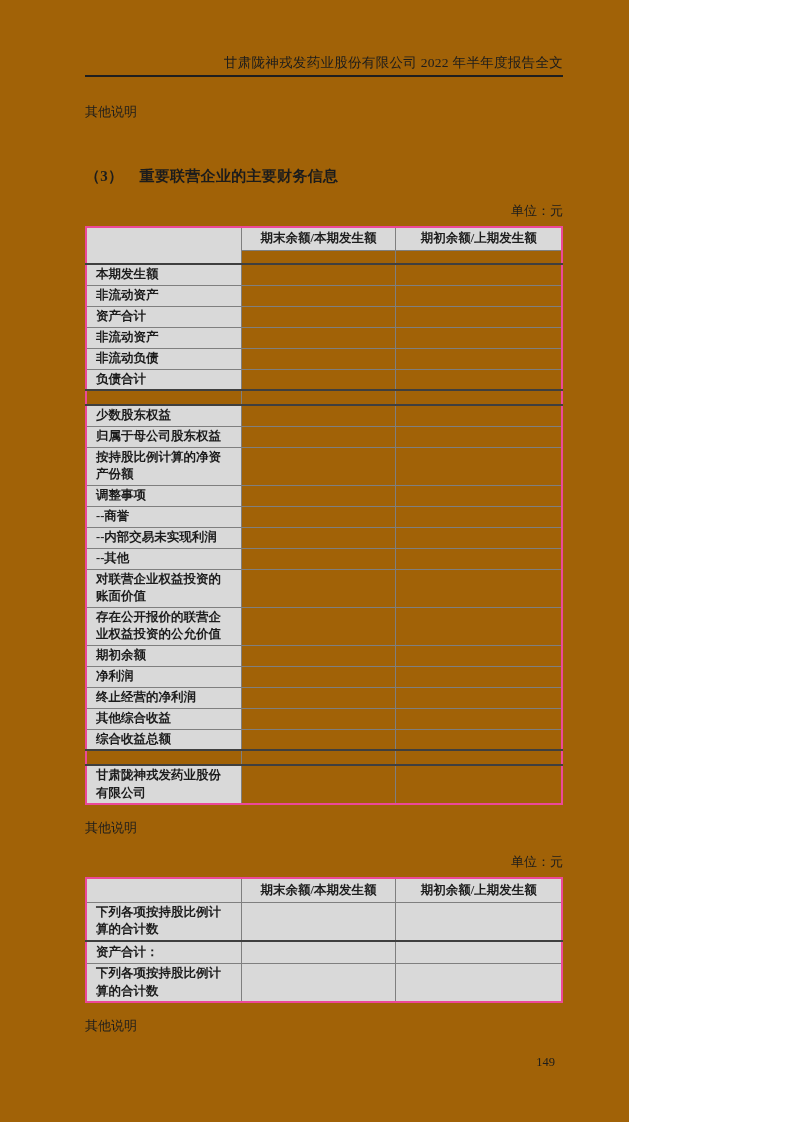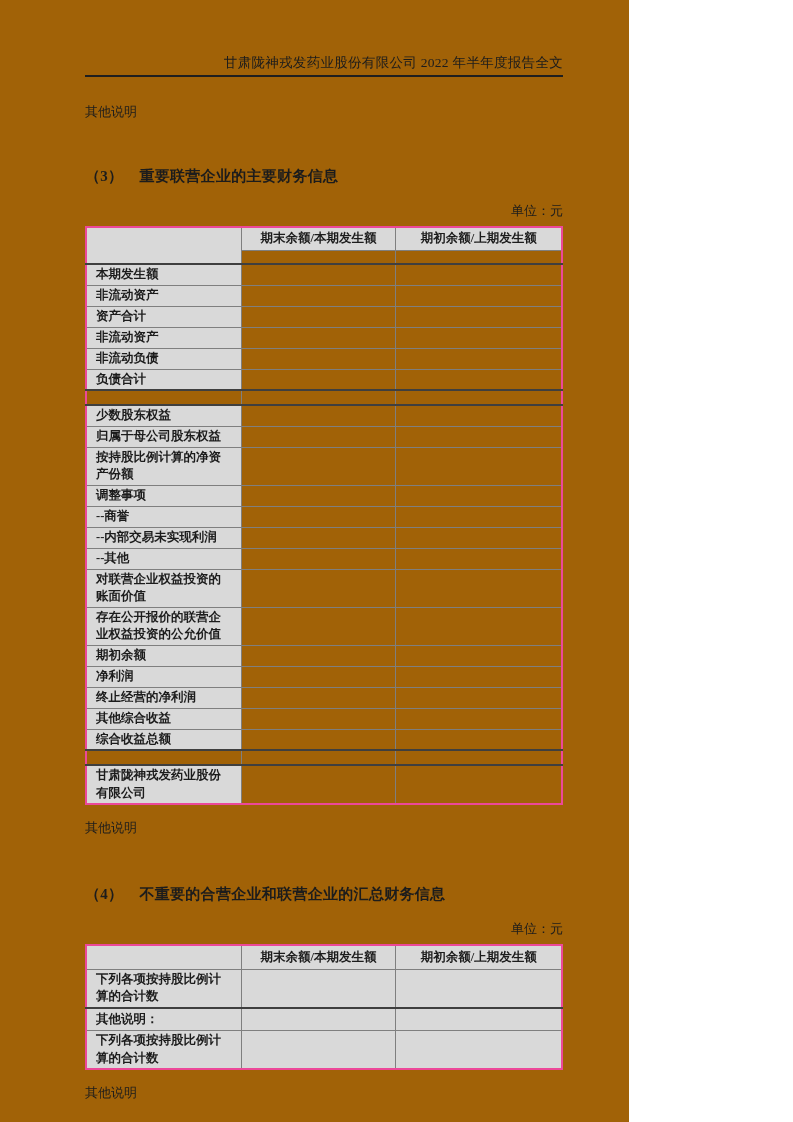--- a/index.html
+++ b/index.html
@@ -209,23 +209,20 @@
         <tr class="tt">
           <td class="lbl gray">甘肃陇神戎发药业股份有限公司</td>
           <td></td>
           <td></td>
         </tr>
       </tbody>
     </table>
 
     <p class="note note-after-t1">其他说明</p>
 
-    <h3 class="sec-heading sec-heading-4">
-      <span class="sec-num">（4）</span><span>不重要的合营企业和联营企业的汇总财务信息</span>
-    </h3>
 
     <div class="unit">单位：元</div>
 
     <table class="fin-table all-gray">
       <colgroup>
           <col class="c1">
           <col class="c2">
           <col class="c3">
         </colgroup>
       <tbody>
@@ -233,30 +230,31 @@
           <td></td>
           <td class="th">期末余额/本期发生额</td>
           <td class="th">期初余额/上期发生额</td>
         </tr>
         <tr>
           <td class="lbl">下列各项按持股比例计算的合计数</td>
           <td></td>
           <td></td>
         </tr>
         <tr class="tt">
-          <td class="lbl">其他说明：</td>
+          <td class="lbl">资产合计：</td>
           <td></td>
           <td></td>
         </tr>
         <tr>
           <td class="lbl">下列各项按持股比例计算的合计数</td>
           <td></td>
           <td></td>
         </tr>
       </tbody>
     </table>
 
     <p class="note note-after-t2">其他说明</p>
 
   </div>
 
+  <div class="page-number">149</div>
 
 </div>
 
 </body></html>

